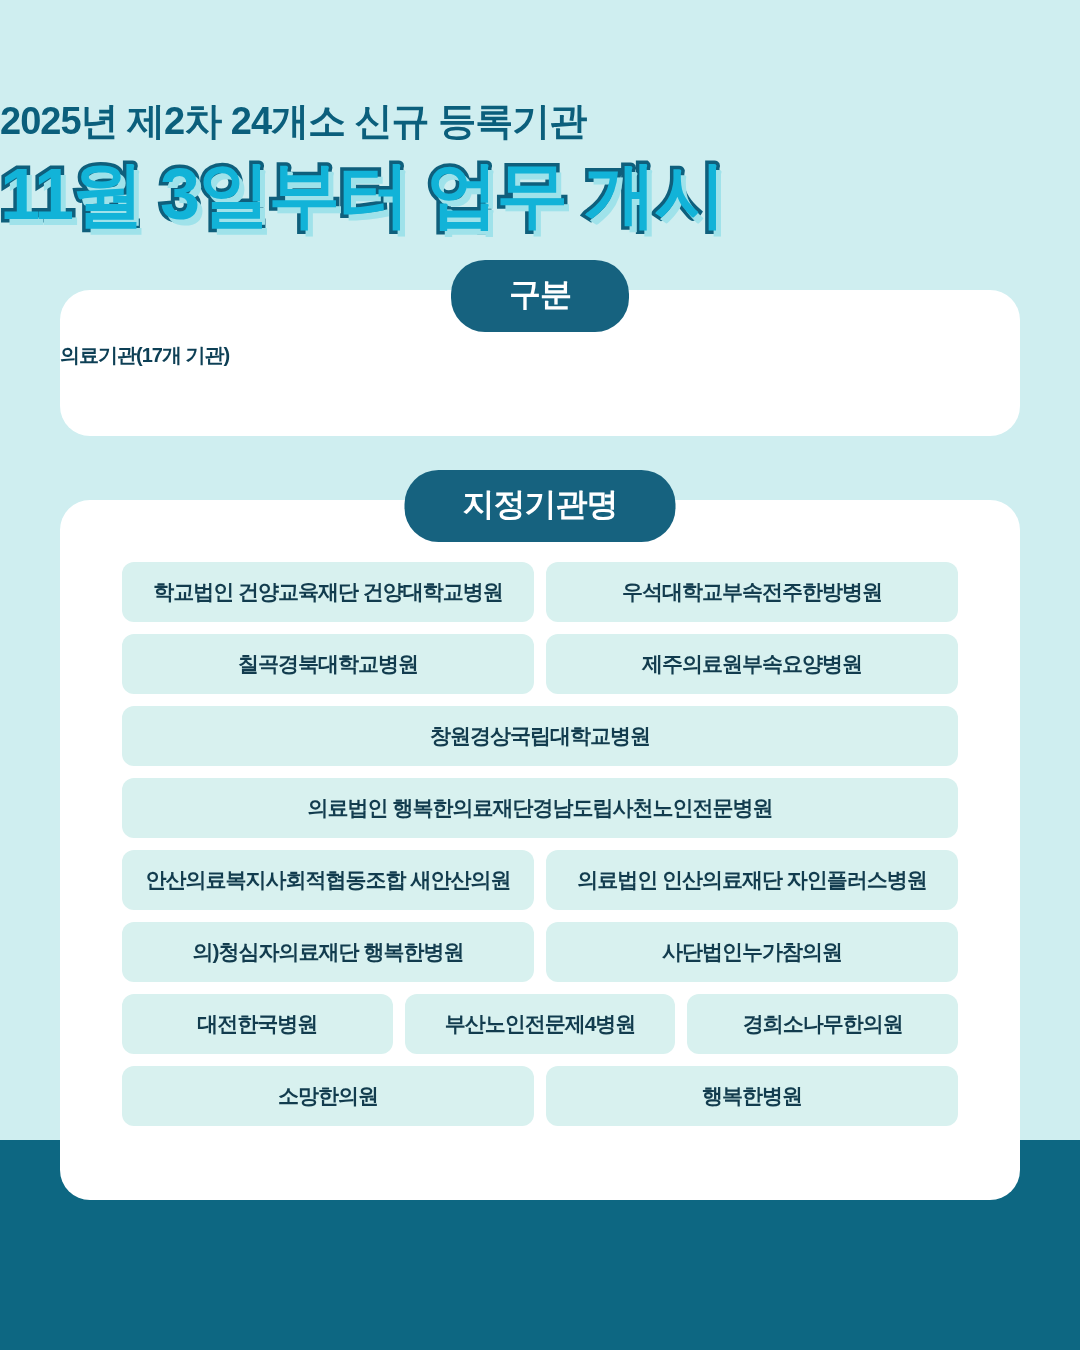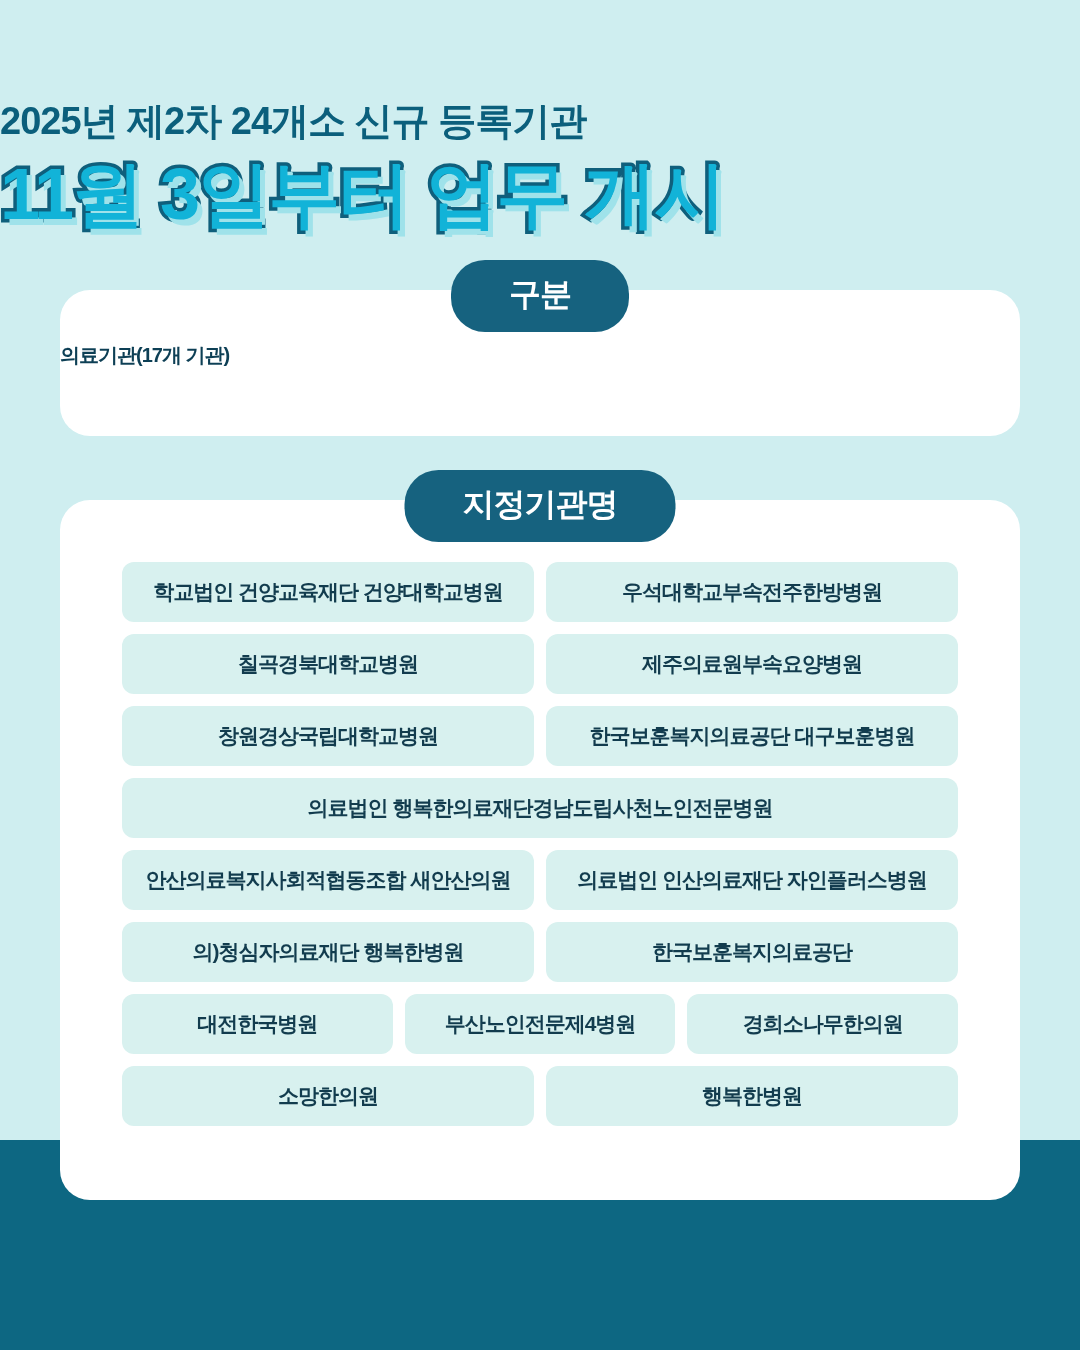--- a/index.html
+++ b/index.html
@@ -144,32 +144,31 @@
         <div class="row">
           <div class="cell">학교법인 건양교육재단 건양대학교병원</div>
           <div class="cell">우석대학교부속전주한방병원</div>
         </div>
         <div class="row">
           <div class="cell">칠곡경북대학교병원</div>
           <div class="cell">제주의료원부속요양병원</div>
         </div>
         <div class="row">
           <div class="cell">창원경상국립대학교병원</div>
-          <div class="cell">한국보훈복지의료공단 대구보훈병원</div>
         </div>
         <div class="row">
           <div class="cell">의료법인 행복한의료재단경남도립사천노인전문병원</div>
         </div>
         <div class="row">
           <div class="cell">안산의료복지사회적협동조합 새안산의원</div>
           <div class="cell">의료법인 인산의료재단 자인플러스병원</div>
         </div>
         <div class="row">
           <div class="cell">의)청심자의료재단 행복한병원</div>
-          <div class="cell">한국보훈복지의료공단</div>
+          <div class="cell">사단법인누가참의원</div>
         </div>
         <div class="row">
           <div class="cell">대전한국병원</div>
           <div class="cell">부산노인전문제4병원</div>
           <div class="cell">경희소나무한의원</div>
         </div>
         <div class="row">
           <div class="cell">소망한의원</div>
           <div class="cell">행복한병원</div>
         </div>

